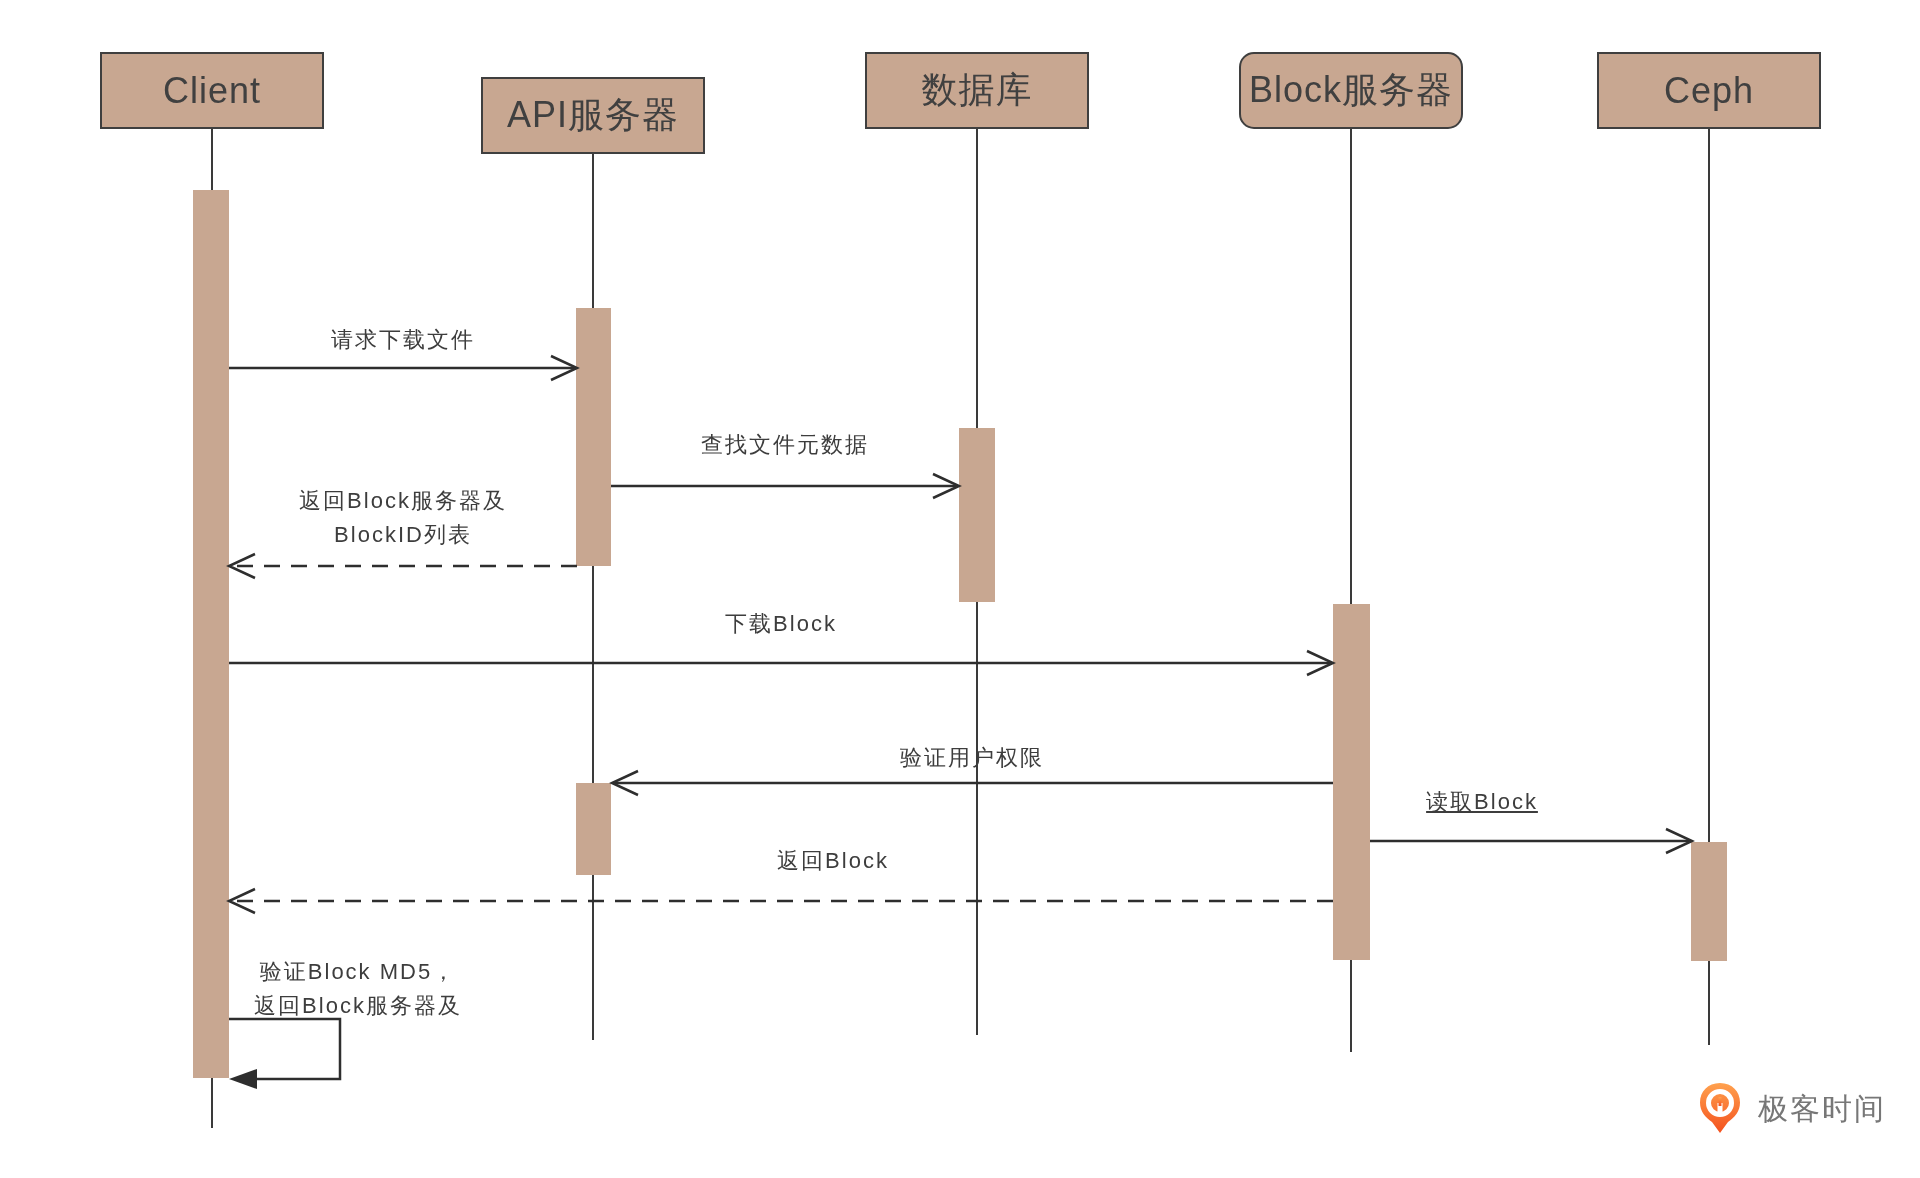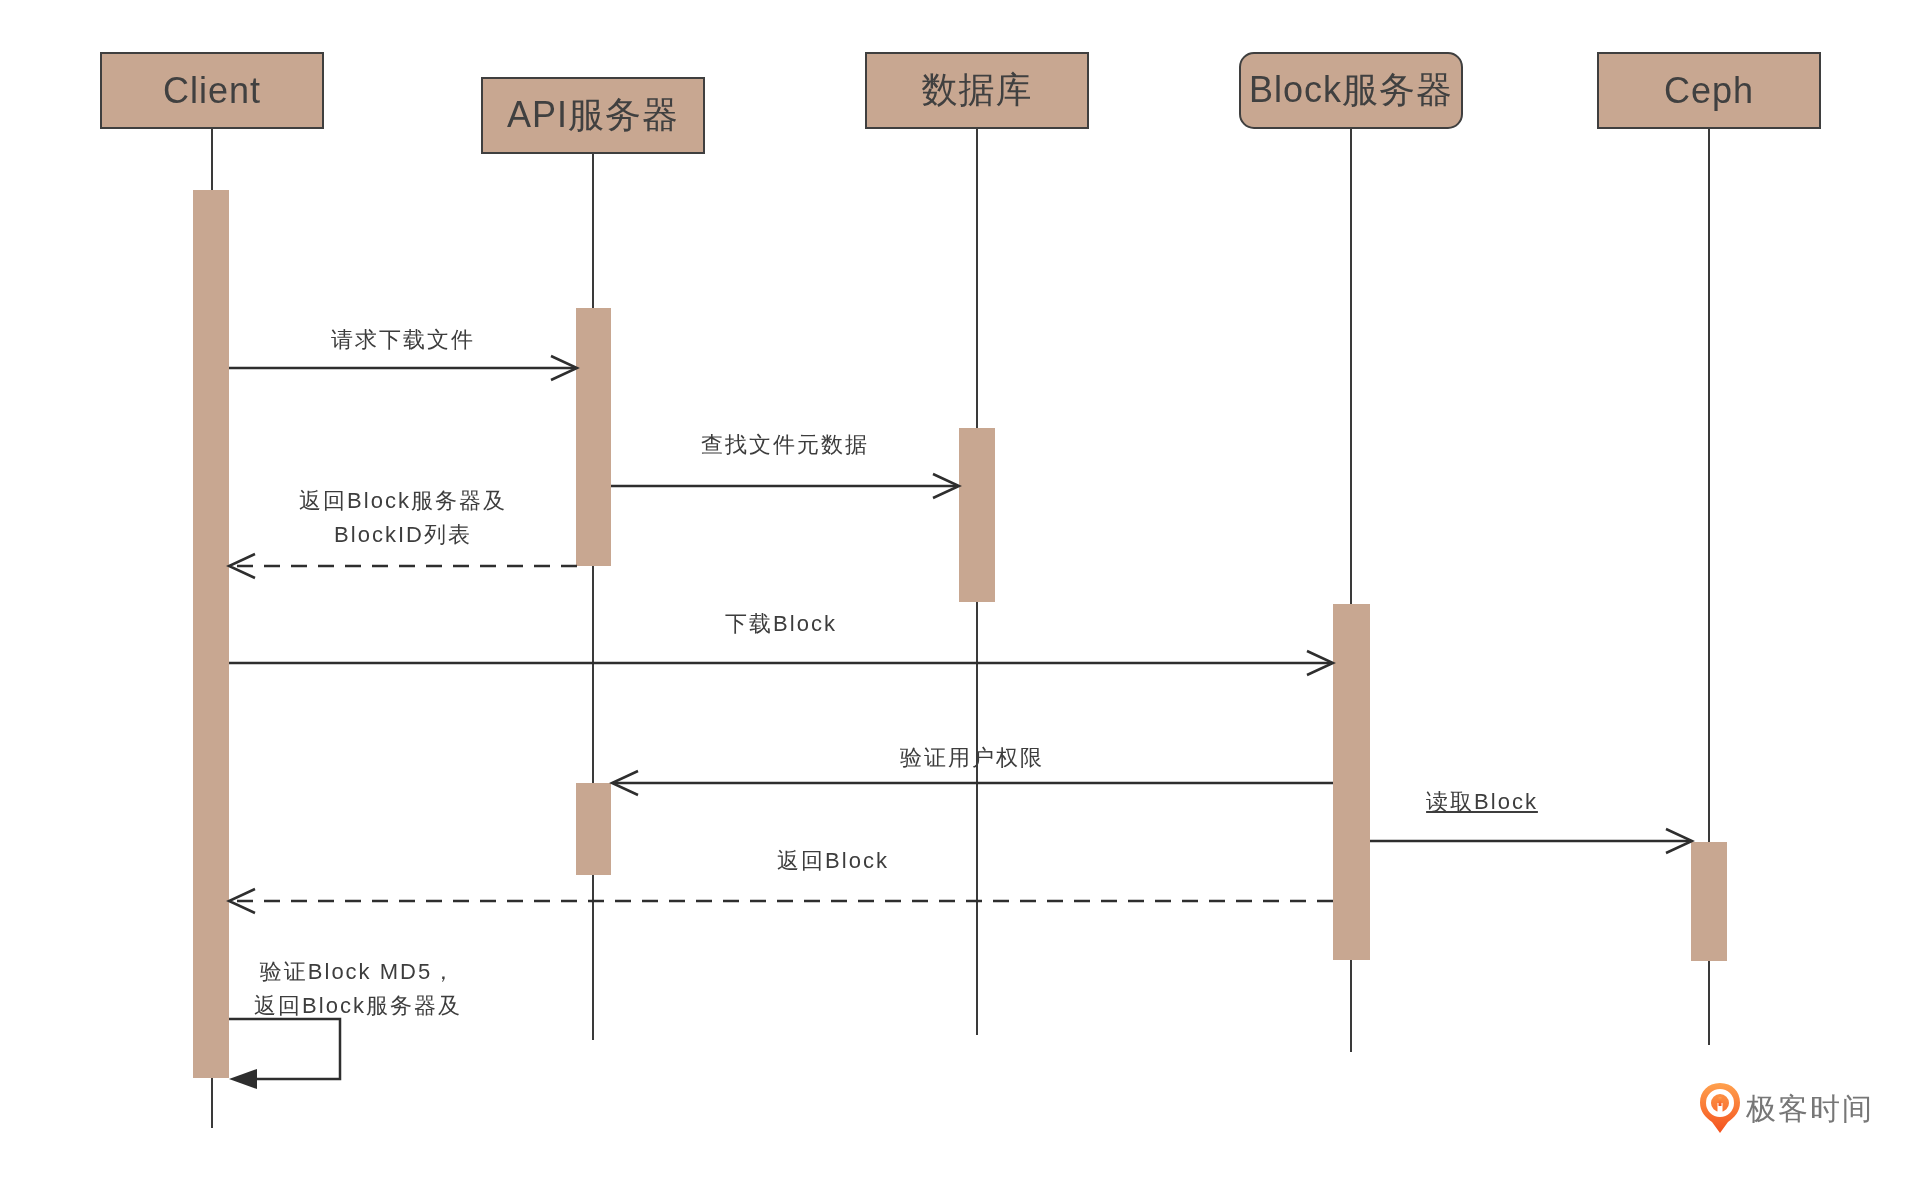--- a/index.html
+++ b/index.html
@@ -17,21 +17,21 @@
   .act{position:absolute;background:#C8A791;}
   svg.wires{position:absolute;left:0;top:0;z-index:3;}
   .msg{
     position:absolute;transform:translate(-50%,-50%);
     font-size:22px;font-weight:500;color:#3d3d3d;letter-spacing:2px;
     white-space:nowrap;text-align:center;line-height:34px;z-index:4;
   }
   .brand{
     position:absolute;left:1698px;top:1083px;display:flex;align-items:center;z-index:4;
   }
-  .brand .txt{font-size:30px;font-weight:500;color:#777777;letter-spacing:2px;margin-left:4px;}
+  .brand .txt{font-size:30px;font-weight:500;color:#777777;letter-spacing:2px;margin-left:16px;}
 </style>
 </head>
 <body>
 
 <div class="canvas">
 
   <div class="lifeline" style="left:211px;top:129px;height:999px;"></div>
   <div class="lifeline" style="left:592px;top:129px;height:911px;"></div>
   <div class="lifeline" style="left:976px;top:129px;height:906px;"></div>
   <div class="lifeline" style="left:1350px;top:129px;height:923px;"></div>

